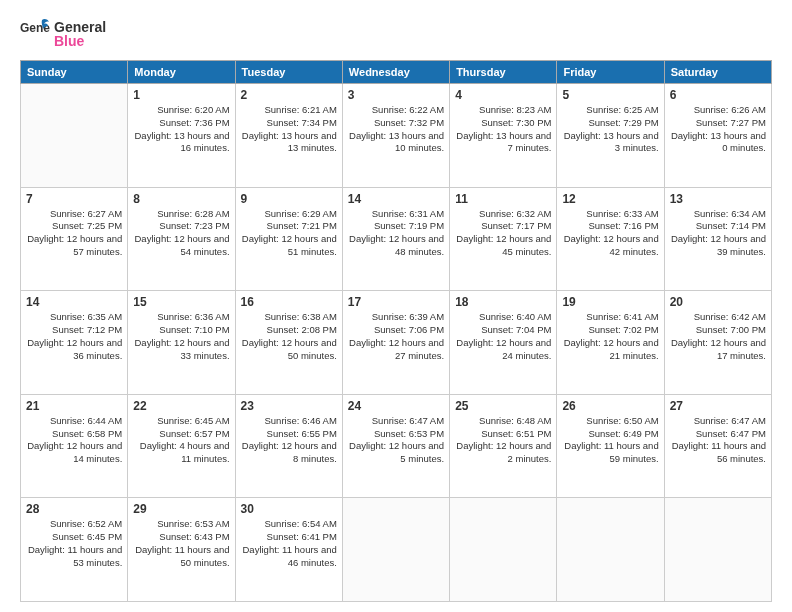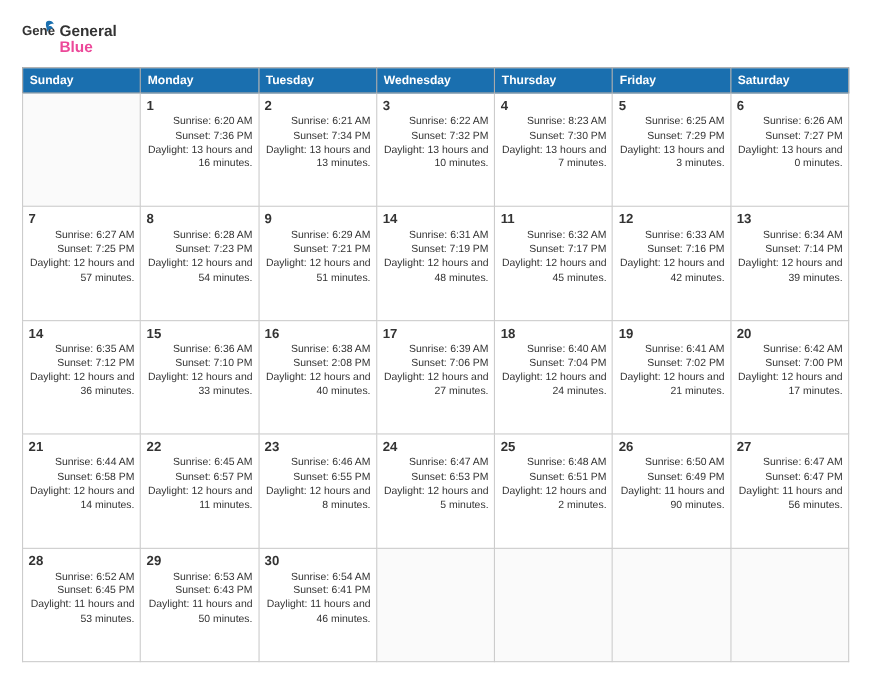--- a/index.html
+++ b/index.html
@@ -228,21 +228,21 @@
           <span>Sunrise: 6:36 AM</span><br>
           <span>Sunset: 7:10 PM</span><br>
           <span>Daylight: 12 hours and 33 minutes.</span>
         </div>
       </td>
           <td>
         <span class="day-number">16</span>
         <div class="day-info">
           <span>Sunrise: 6:38 AM</span><br>
           <span>Sunset: 2:08 PM</span><br>
-          <span>Daylight: 12 hours and 40 minutes.</span>
+          <span>Daylight: 12 hours and 50 minutes.</span>
         </div>
       </td>
           <td>
         <span class="day-number">17</span>
         <div class="day-info">
           <span>Sunrise: 6:39 AM</span><br>
           <span>Sunset: 7:06 PM</span><br>
           <span>Daylight: 12 hours and 27 minutes.</span>
         </div>
       </td>
@@ -278,21 +278,21 @@
           <span>Sunrise: 6:44 AM</span><br>
           <span>Sunset: 6:58 PM</span><br>
           <span>Daylight: 12 hours and 14 minutes.</span>
         </div>
       </td>
           <td>
         <span class="day-number">22</span>
         <div class="day-info">
           <span>Sunrise: 6:45 AM</span><br>
           <span>Sunset: 6:57 PM</span><br>
-          <span>Daylight: 12 hours and 11 minutes.</span>
+          <span>Daylight: 4 hours and 11 minutes.</span>
         </div>
       </td>
           <td>
         <span class="day-number">23</span>
         <div class="day-info">
           <span>Sunrise: 6:46 AM</span><br>
           <span>Sunset: 6:55 PM</span><br>
           <span>Daylight: 12 hours and 8 minutes.</span>
         </div>
       </td>
@@ -310,21 +310,21 @@
           <span>Sunrise: 6:48 AM</span><br>
           <span>Sunset: 6:51 PM</span><br>
           <span>Daylight: 12 hours and 2 minutes.</span>
         </div>
       </td>
           <td>
         <span class="day-number">26</span>
         <div class="day-info">
           <span>Sunrise: 6:50 AM</span><br>
           <span>Sunset: 6:49 PM</span><br>
-          <span>Daylight: 11 hours and 90 minutes.</span>
+          <span>Daylight: 11 hours and 59 minutes.</span>
         </div>
       </td>
           <td>
         <span class="day-number">27</span>
         <div class="day-info">
           <span>Sunrise: 6:47 AM</span><br>
           <span>Sunset: 6:47 PM</span><br>
           <span>Daylight: 11 hours and 56 minutes.</span>
         </div>
       </td>

